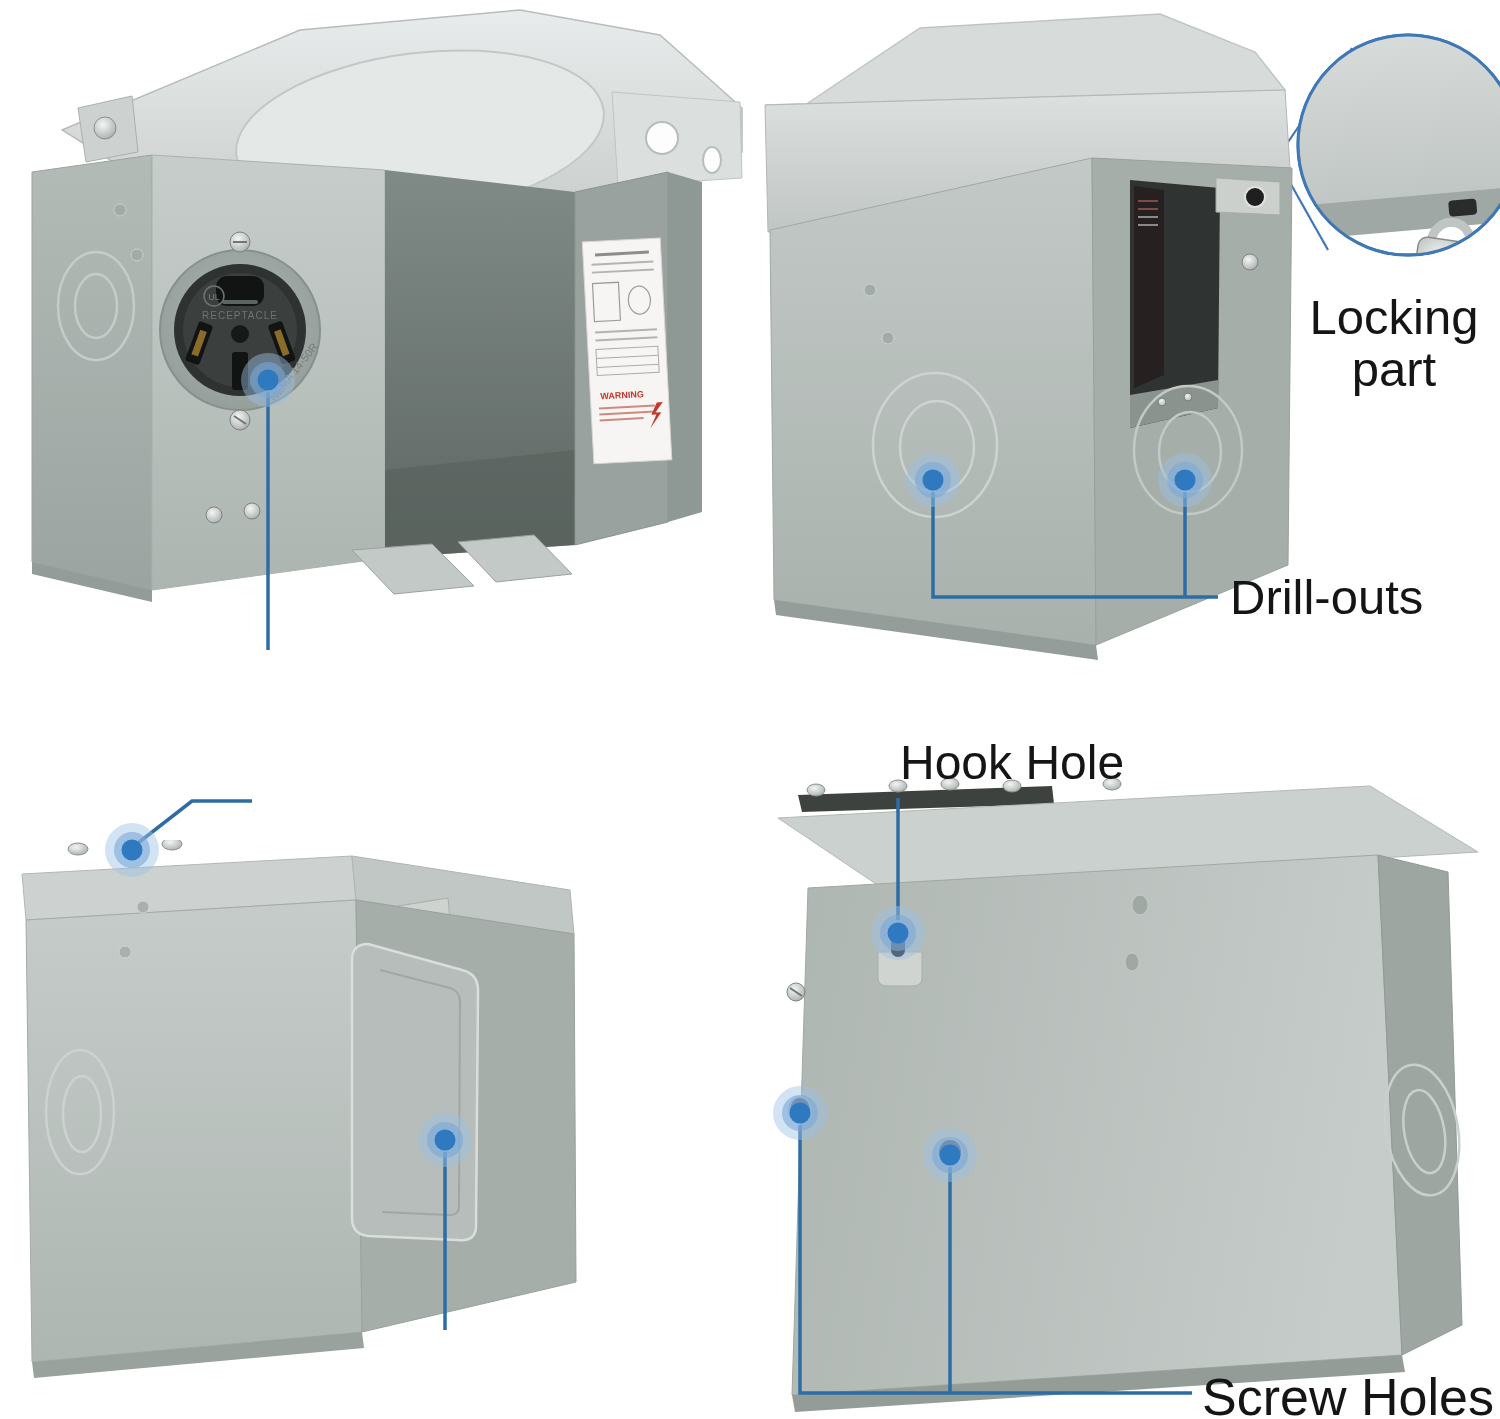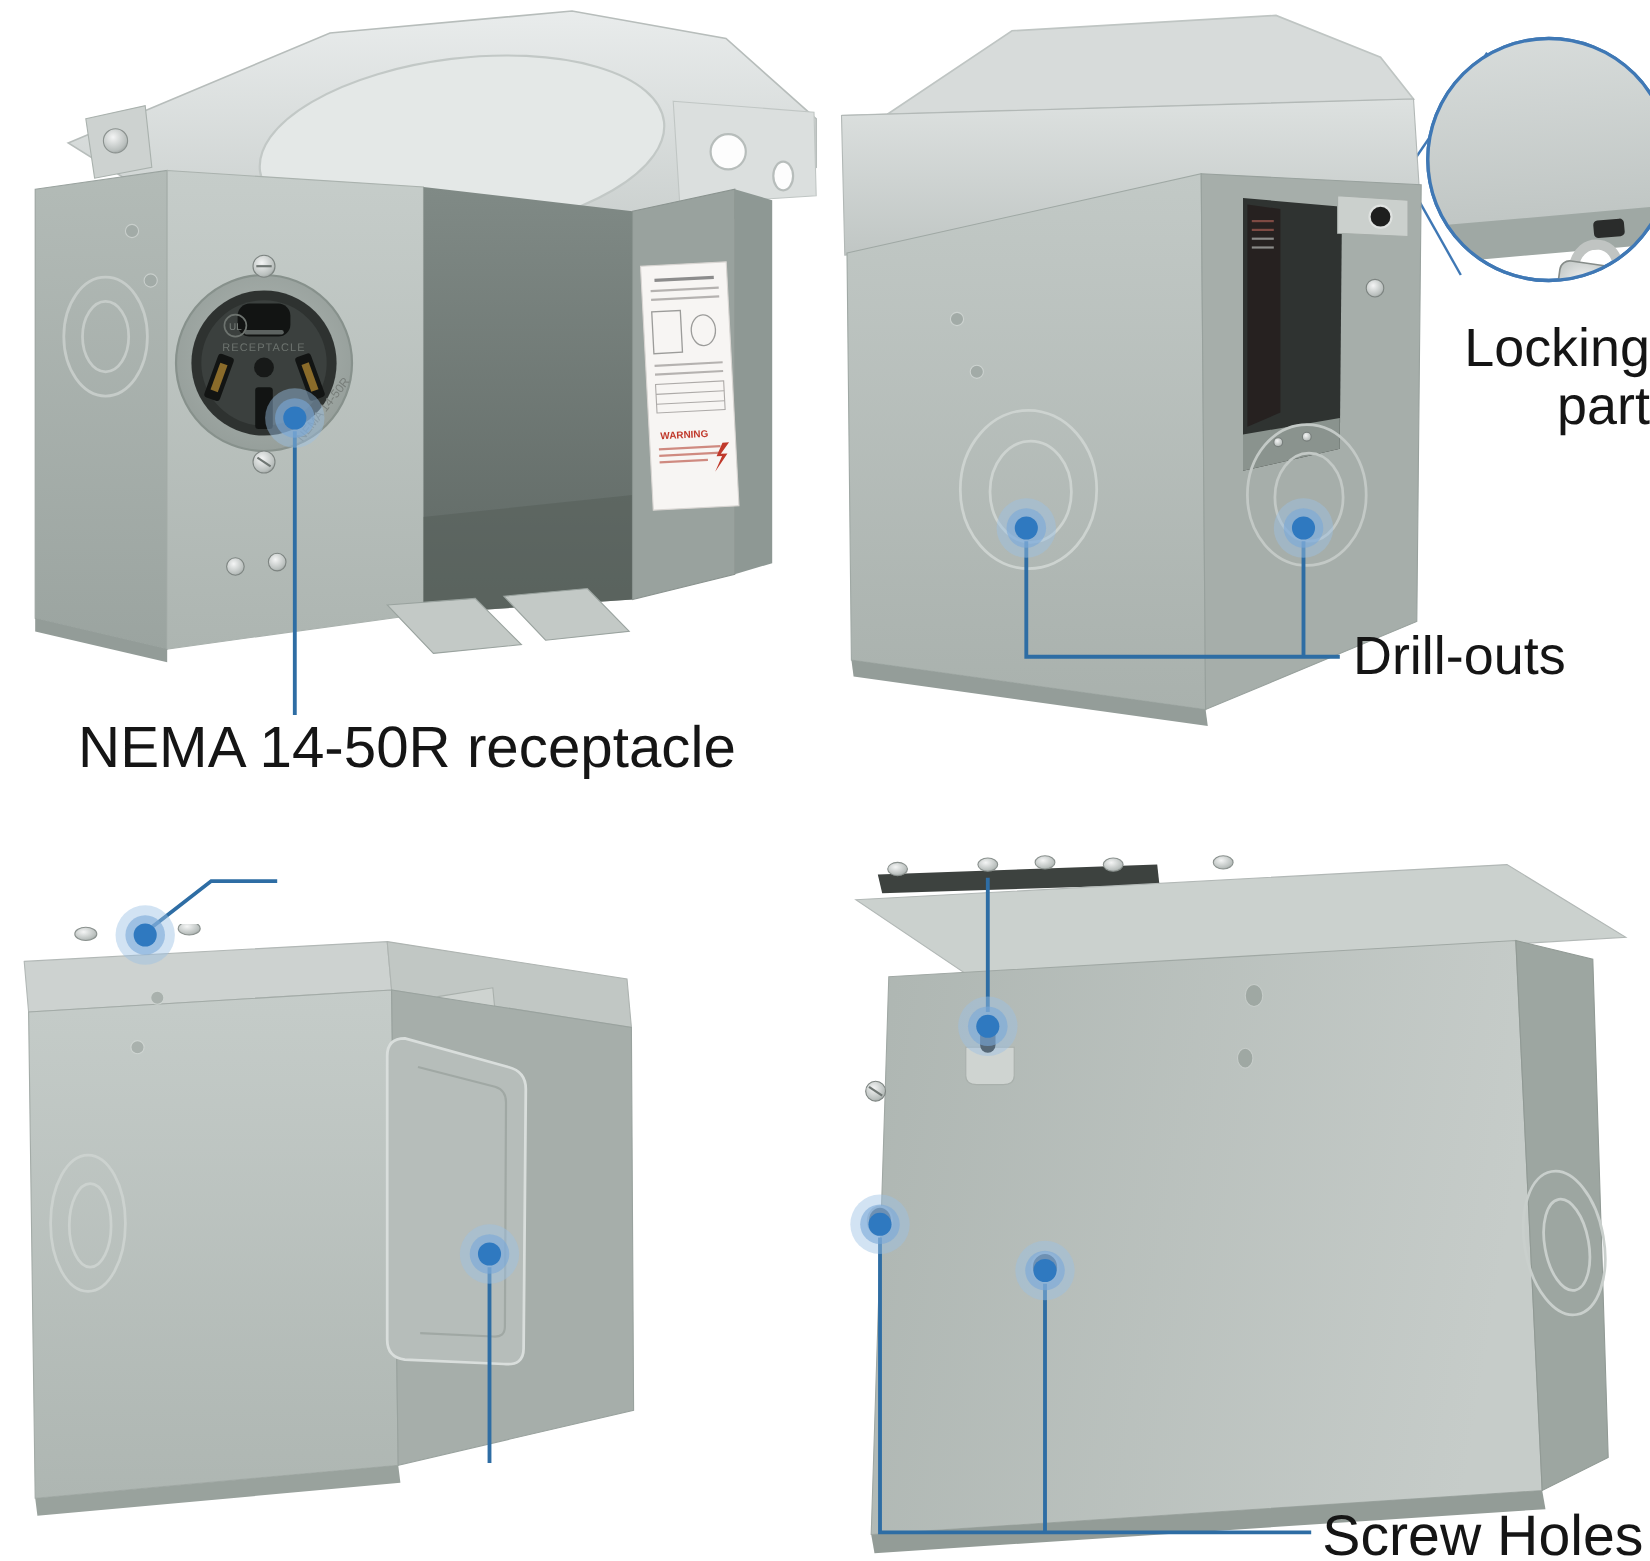--- a/index.html
+++ b/index.html
@@ -324,24 +324,24 @@
         <circle cx="800" cy="1113" r="10.5" fill="#2f79c0"></circle>
       </g>
       <g>
         <circle cx="950" cy="1155" r="27" fill="#9cc1e4" opacity="0.45"></circle>
         <circle cx="950" cy="1155" r="18" fill="#7aa9d8" opacity="0.6"></circle>
         <circle cx="950" cy="1155" r="10.5" fill="#2f79c0"></circle>
       </g>
     </g>
   </svg>
 
-  <div class="lbl c" style="left:60px;top:652px;width:620px;font-size:53px;">NEMA 14-50R receptacle</div>
-
-  <div class="lbl wrap c" style="left:1288px;top:292px;width:212px;font-size:49px;text-align:right;">Locking part</div>
+
+  <div class="lbl wrap c" style="left:1288px;top:292px;width:212px;font-size:49px;">Locking part</div>
 
   <div class="lbl" style="left:1230px;top:572px;font-size:49px;text-align:center;">Drill-outs</div>
 
 
 
+  <div class="lbl" style="left:900px;top:738px;font-size:48px;">Hook Hole</div>
 
   <div class="lbl c" style="left:1198px;top:1370px;width:300px;font-size:52px;">Screw Holes</div>
 
 </div>
 
 </body></html>

